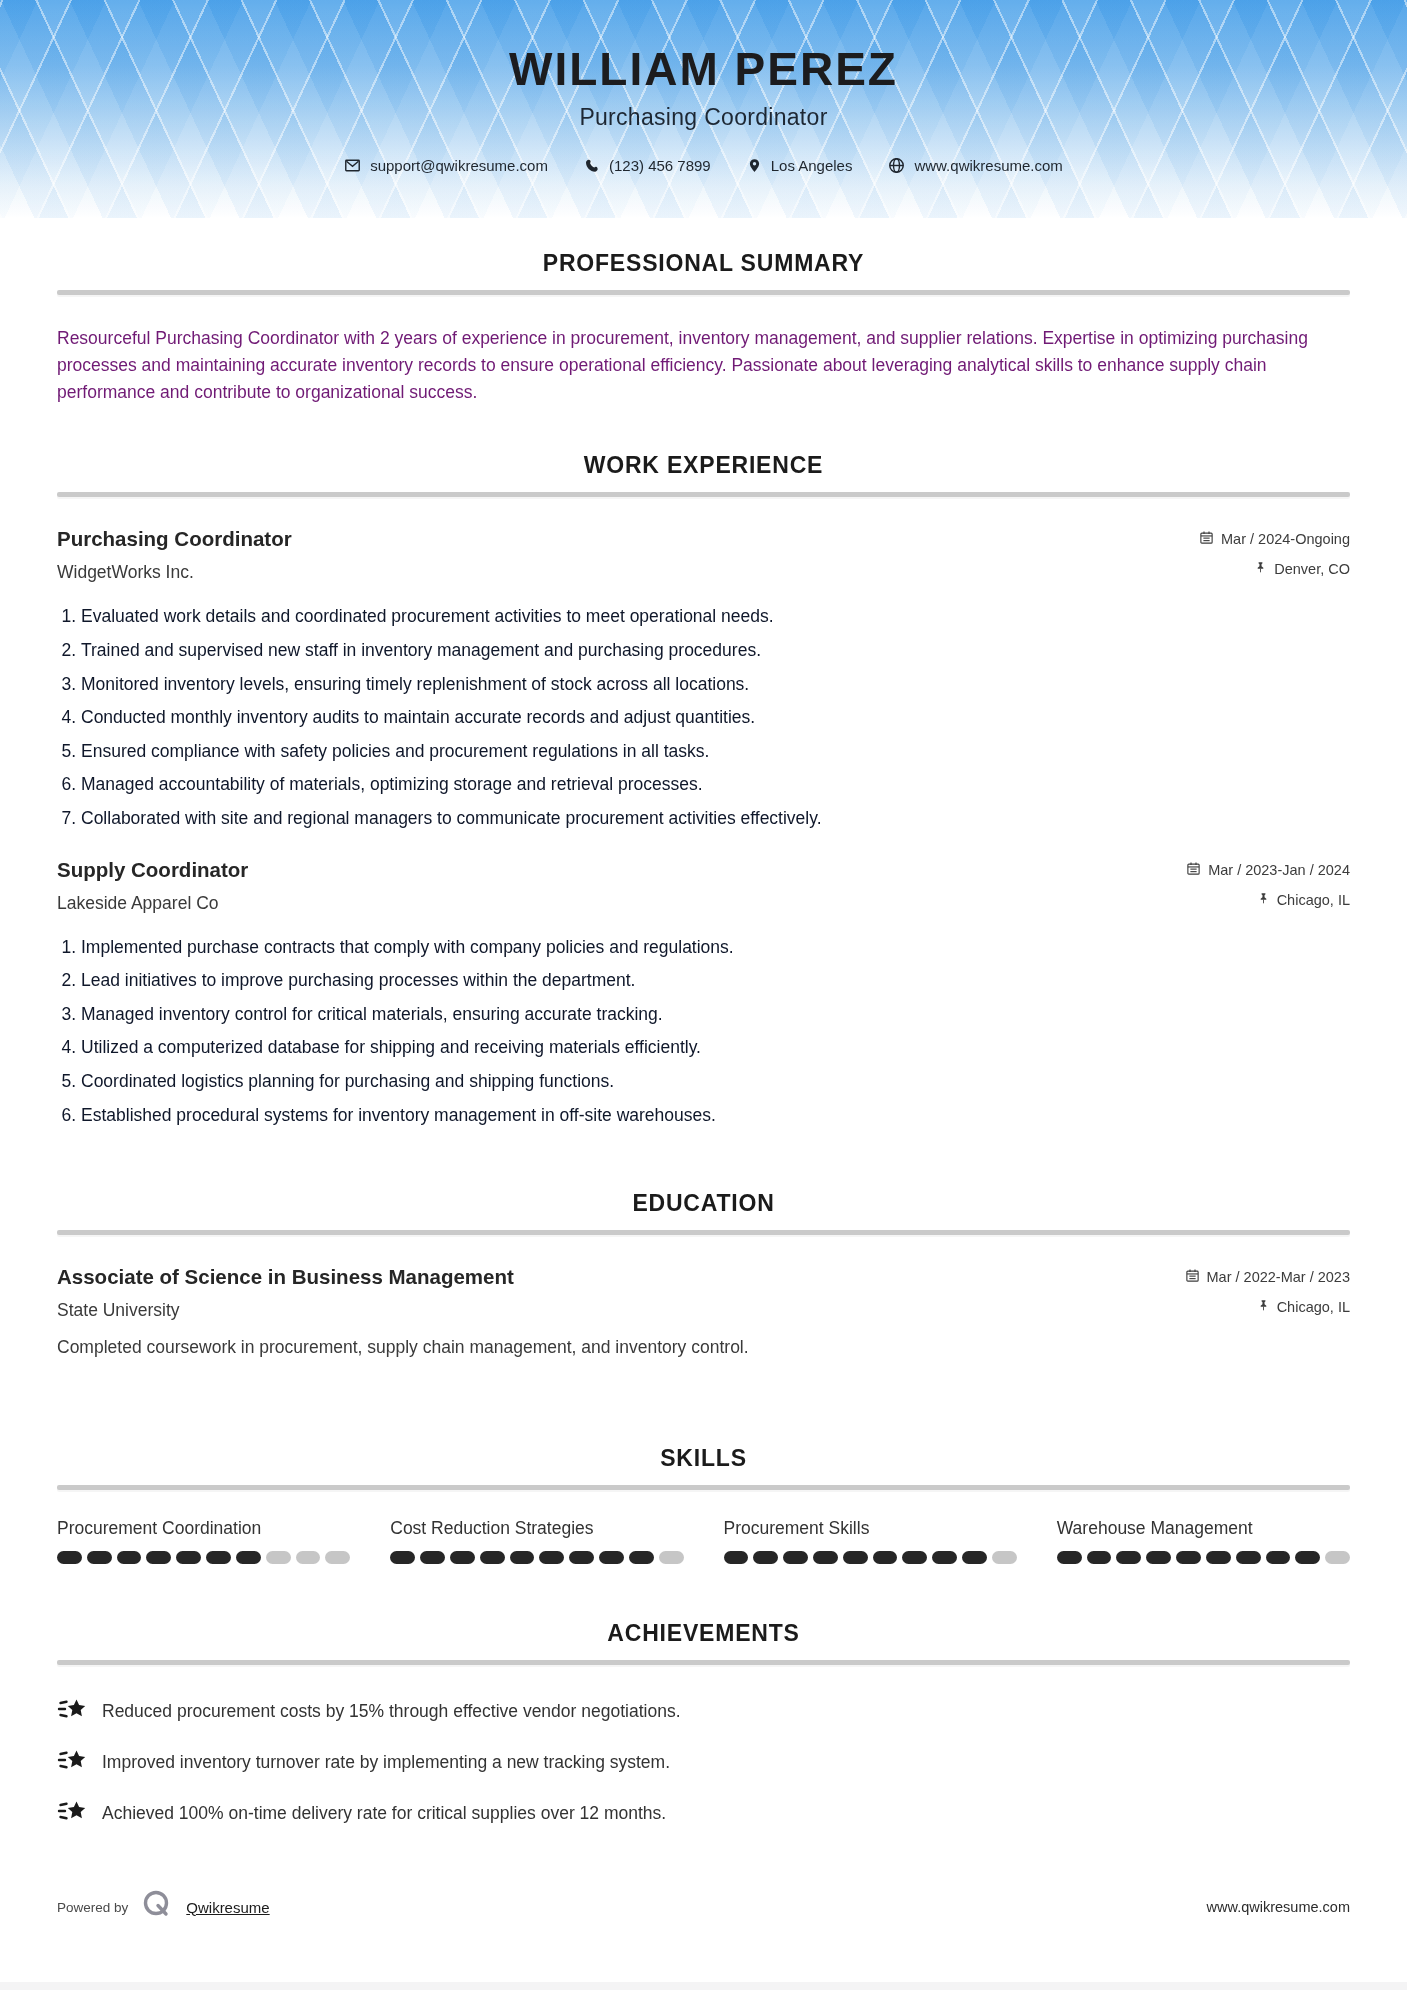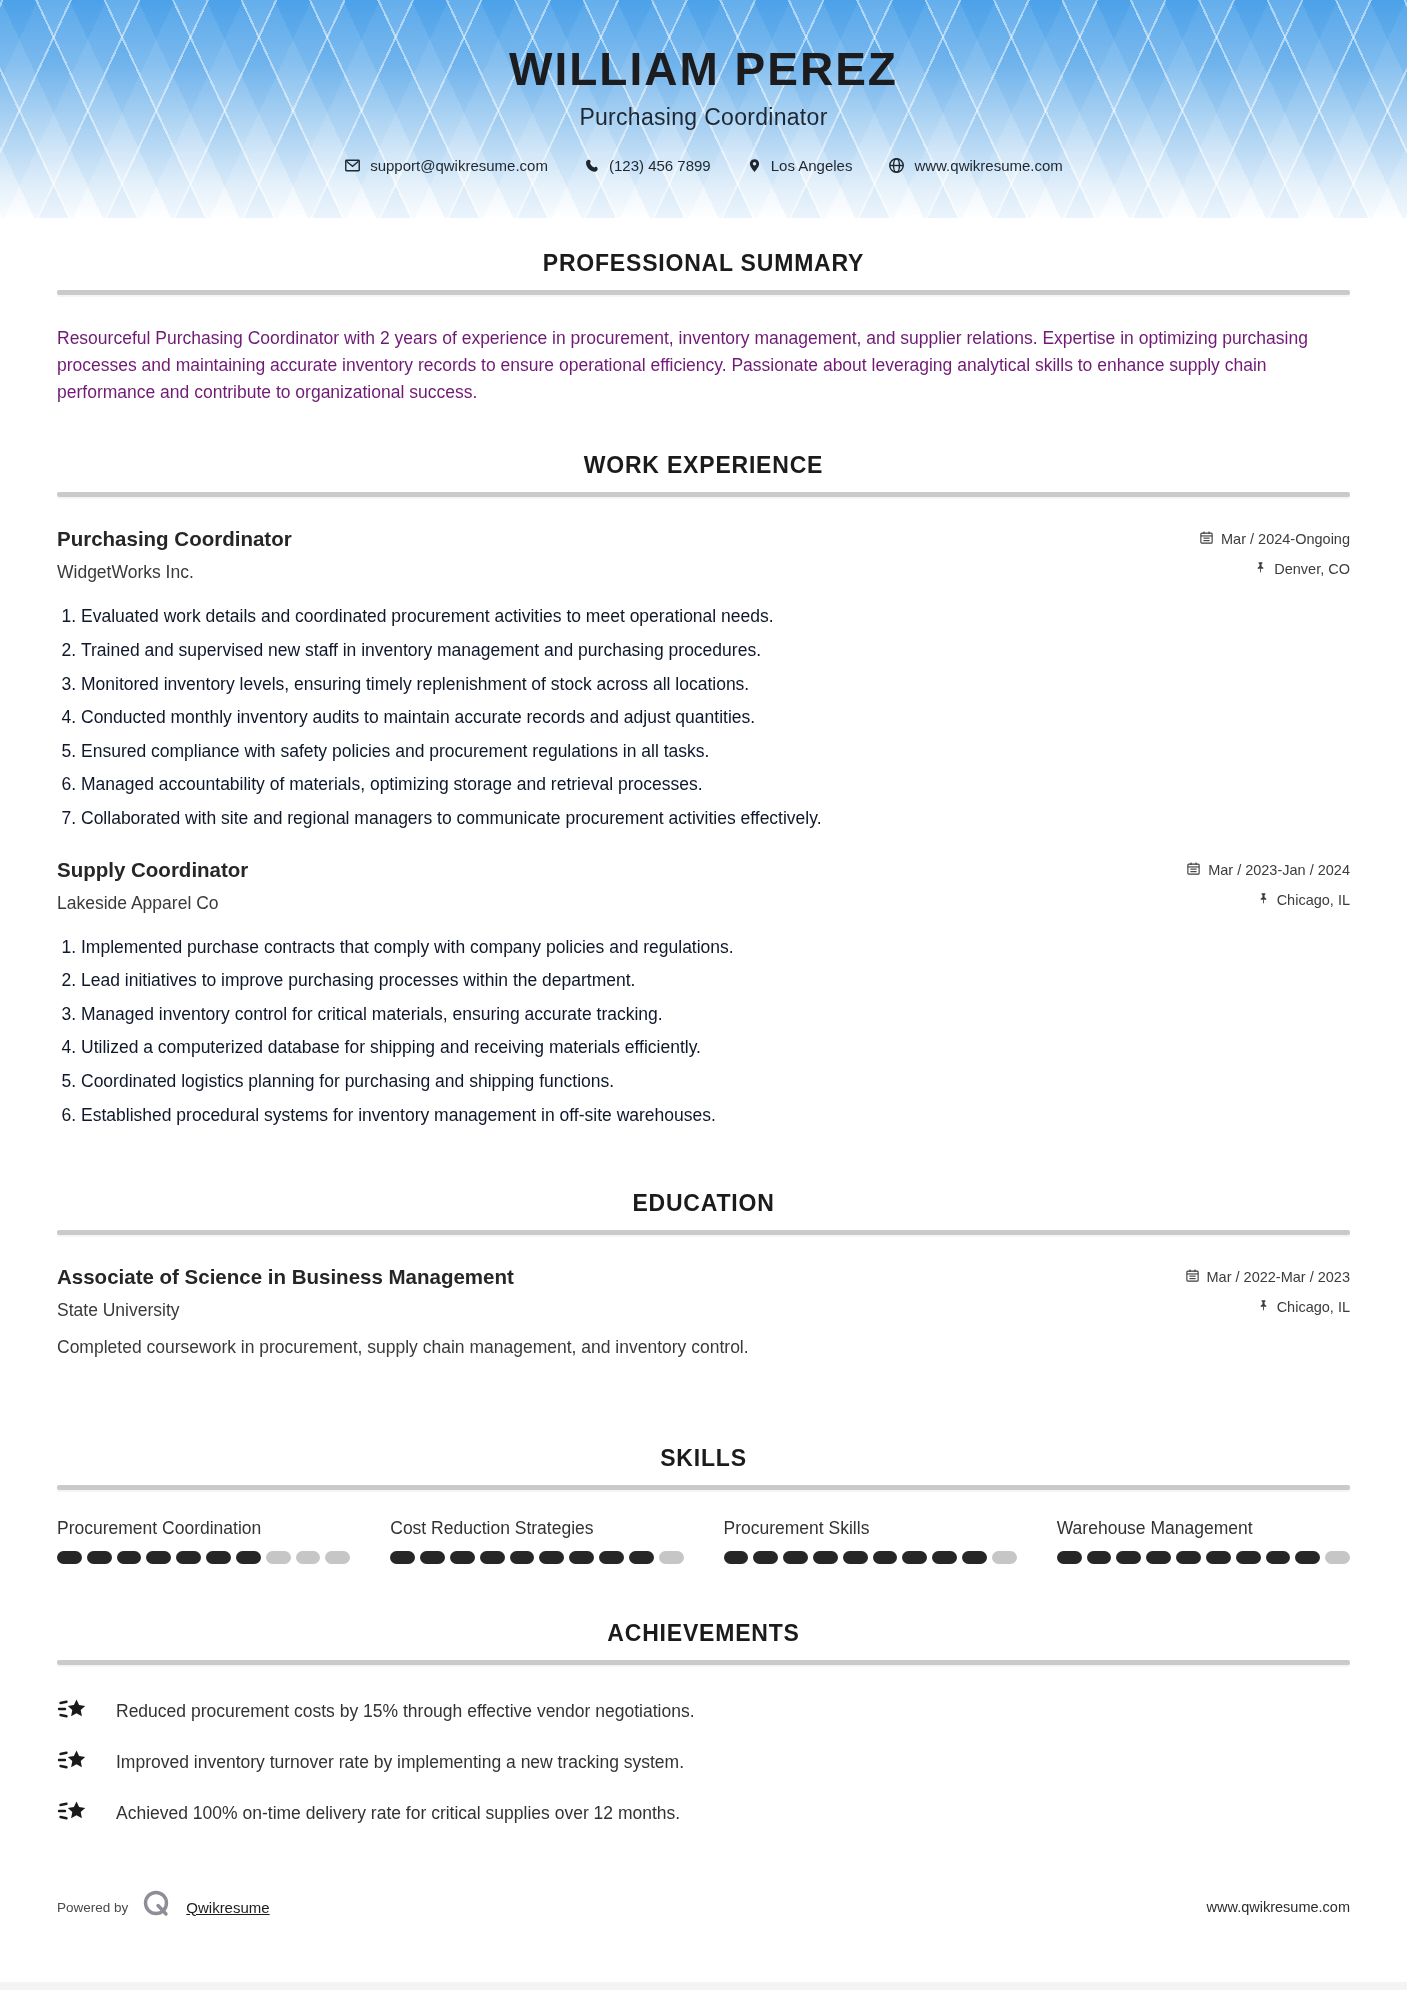--- a/index.html
+++ b/index.html
@@ -92,21 +92,21 @@
     display: grid; grid-template-columns: repeat(4, 1fr); column-gap: 40px;
   }
   .skill-name { font-size: 17.5px; color: #333333; }
   .skill-bar { display: flex; gap: 5px; margin-top: 12px; }
   .skill-bar .pill { flex: 1; height: 13px; border-radius: 7px; }
   .pill.filled { background: #262626; }
   .pill.empty  { background: #c6c6c6; }
 
   
   .ach-list { margin-top: 30px; }
-  .ach-item { display: flex; align-items: center; gap: 29px; margin-bottom: 19px; }
+  .ach-item { display: flex; align-items: center; gap: 15px; margin-bottom: 19px; }
   .ach-item svg { flex: 0 0 auto; }
   .ach-text { font-size: 17.5px; color: #333333; }
 
   
   .footer {
     margin-top: auto;
     padding: 0 57px 0 57px;
     margin-bottom: 64px;
     display: flex; justify-content: space-between; align-items: center;
   }

